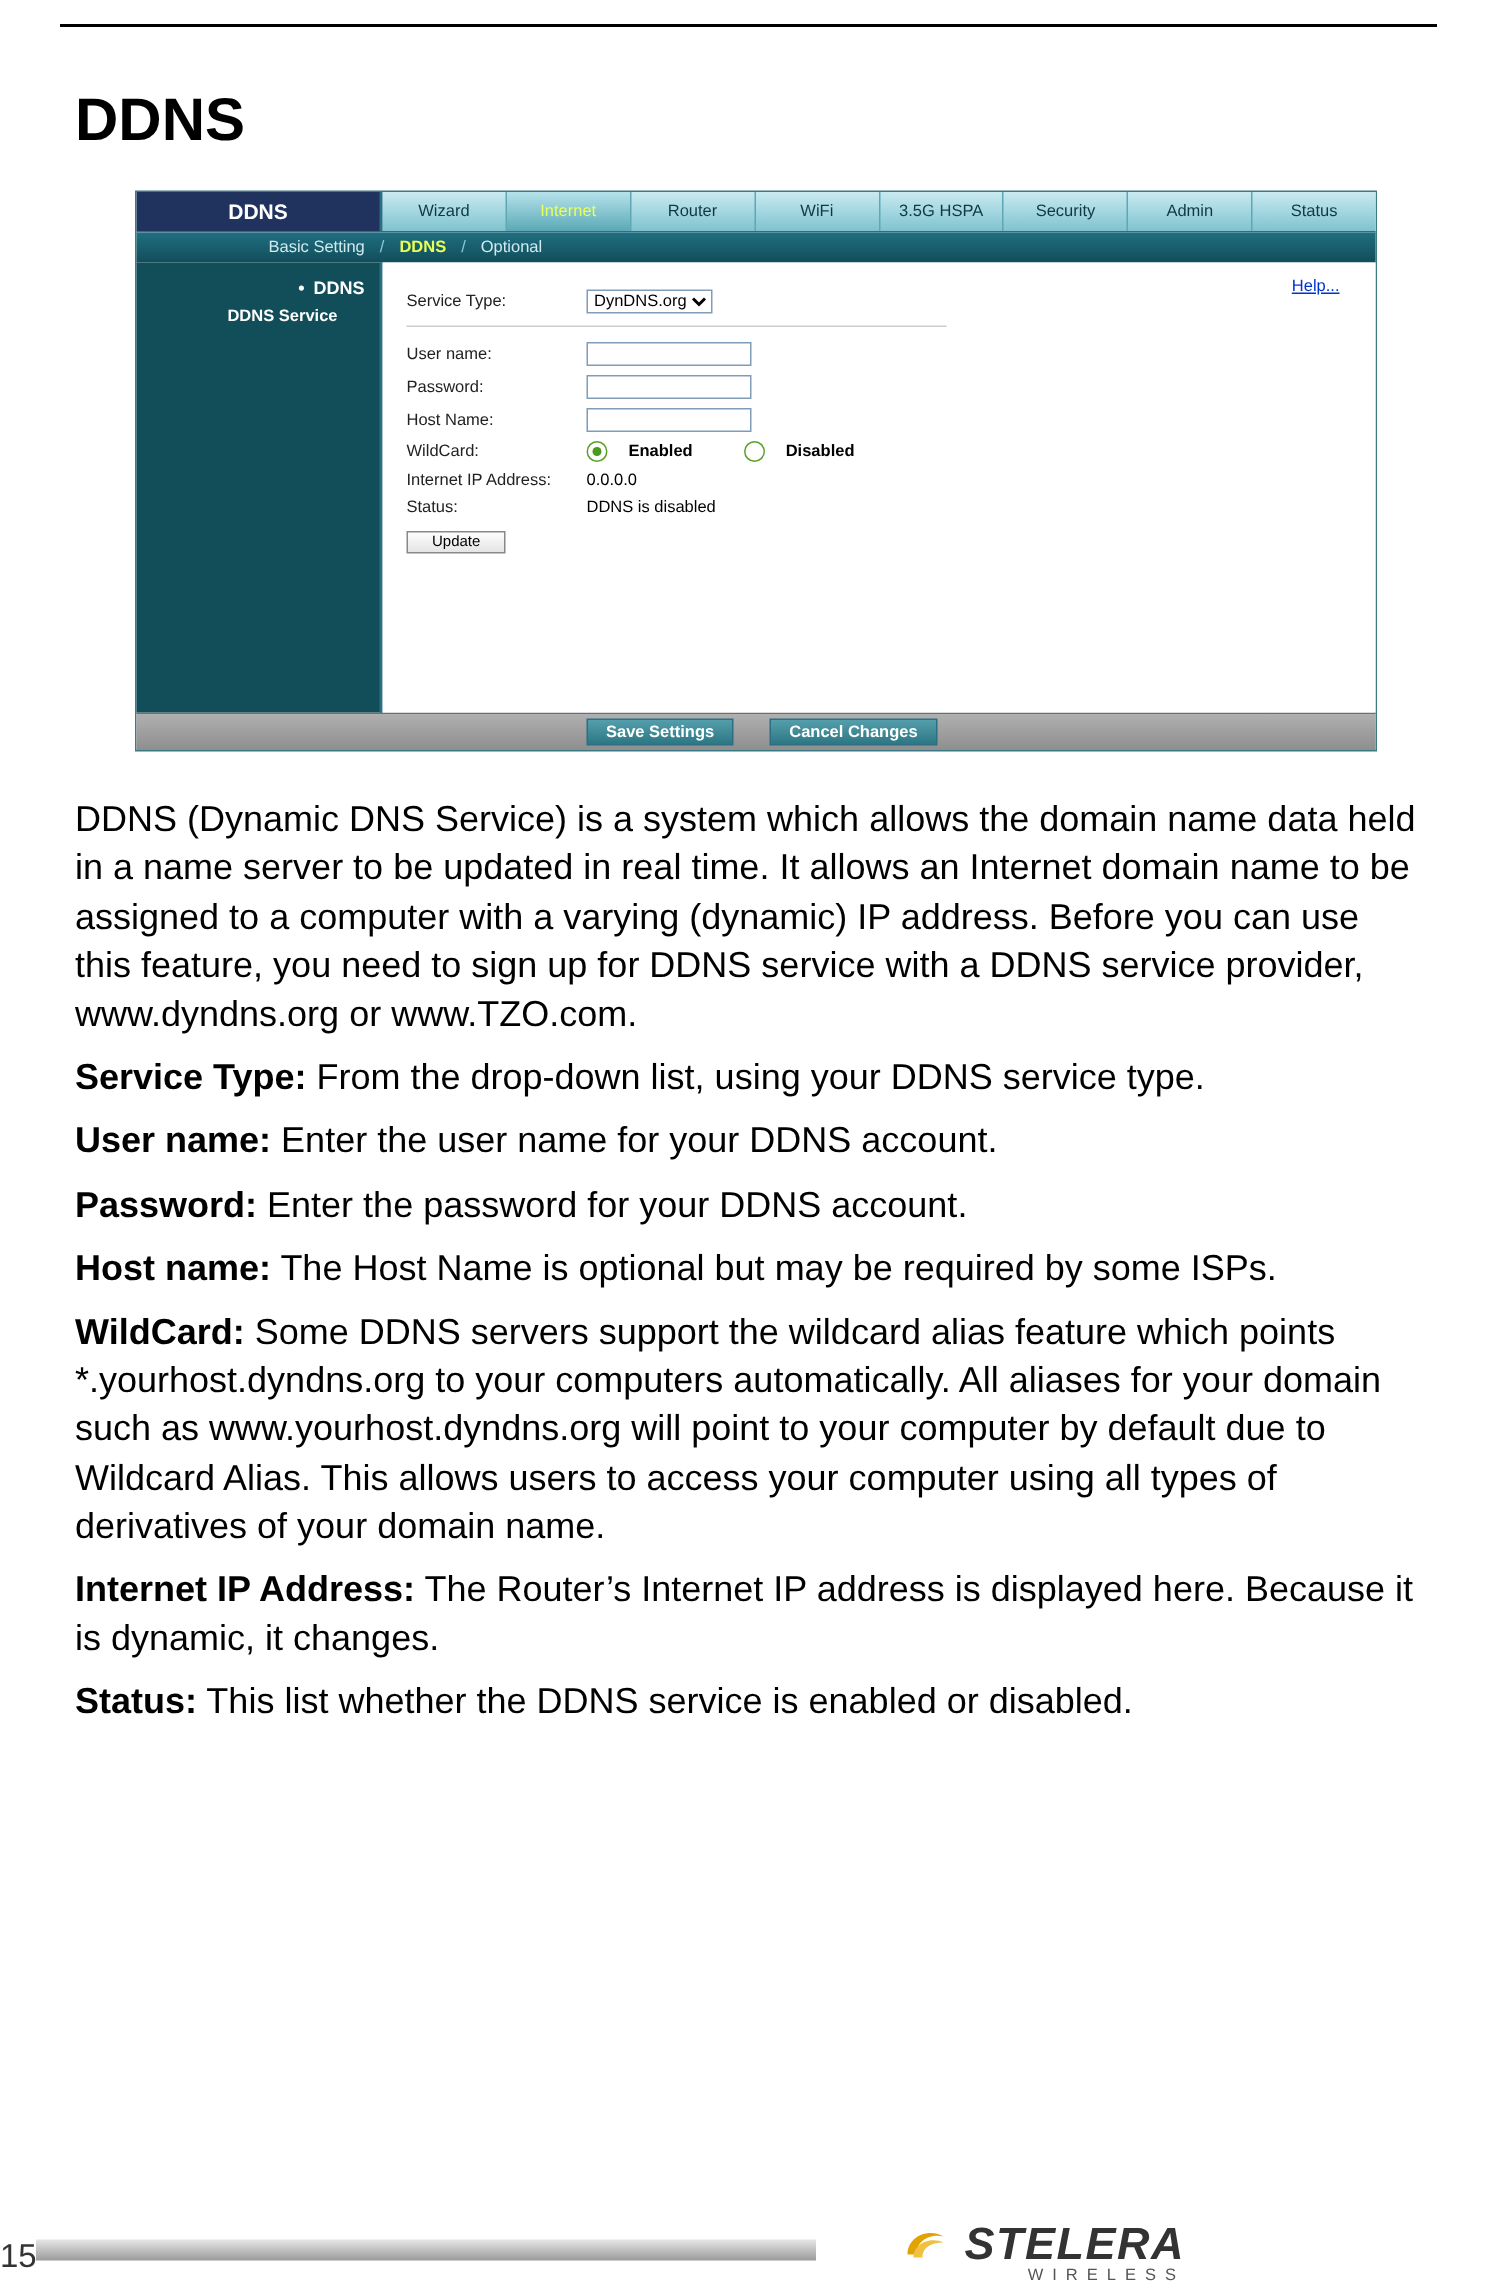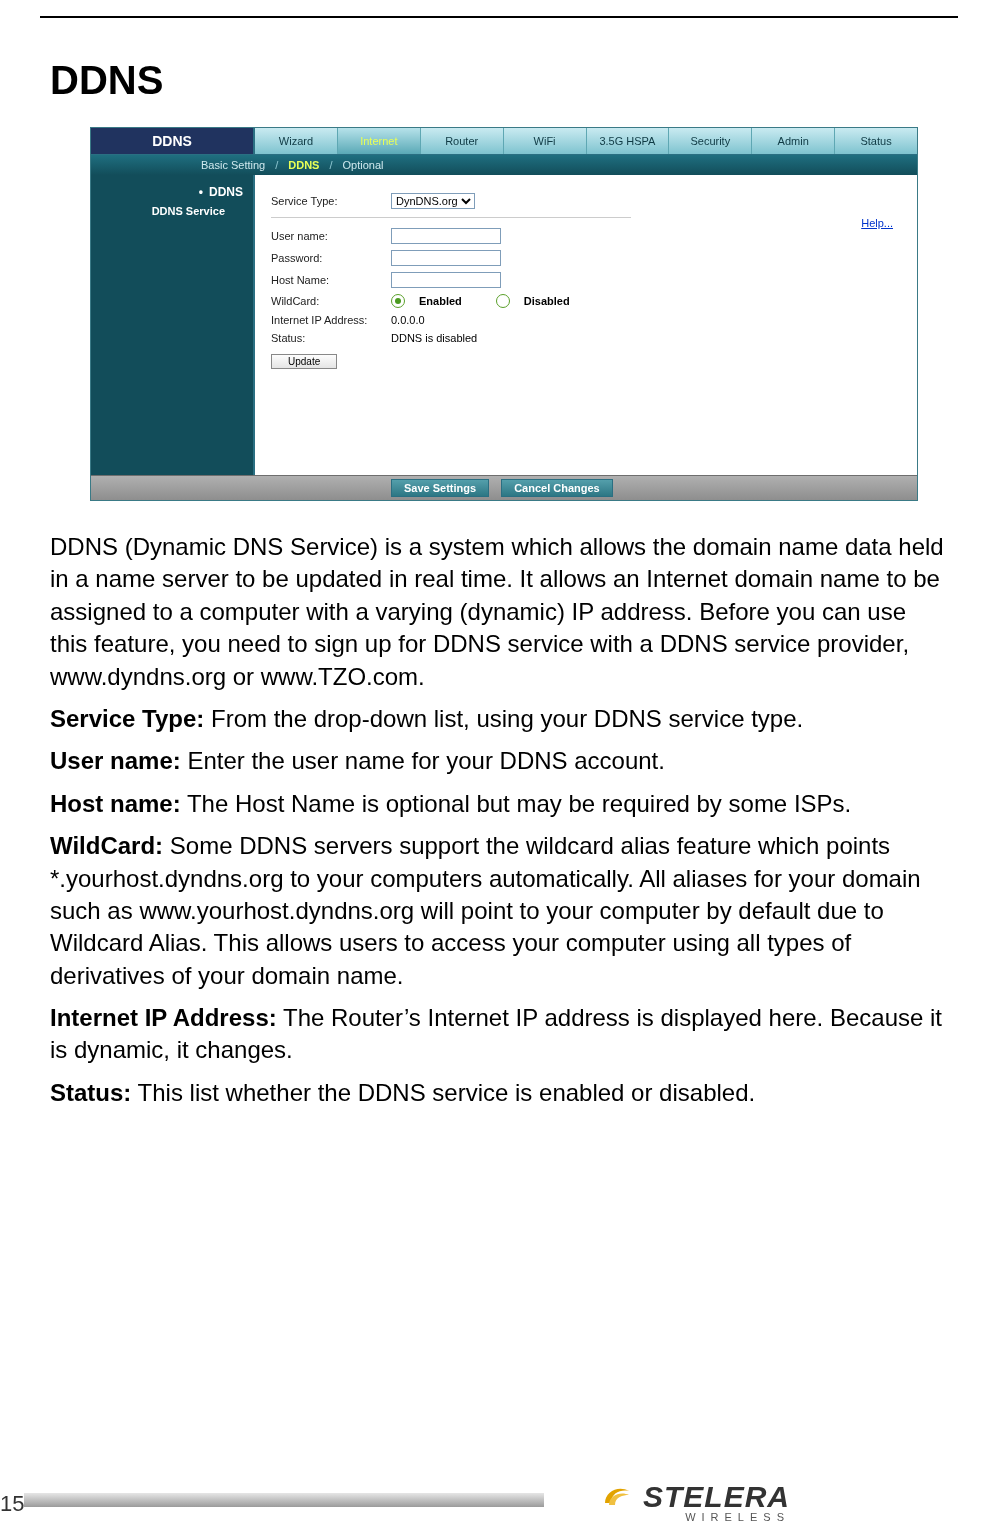--- a/index.html
+++ b/index.html
@@ -74,21 +74,21 @@
     color: #e9ff55;
     background: linear-gradient(#b6e2ea, #5aa9b6);
   }
   .ru-subbar {
     display: flex;
     height: 20px;
     background: linear-gradient(#1f6f80, #124d5a);
     color: #cfe9ee;
     font-size: 11px;
     align-items: center;
-    padding-left: 110px;
+    padding-left: 88px;
     border-top: 1px solid #2a6f82;
     gap: 10px;
   }
   .ru-subbar .sep { color: #8fc8d2; }
   .ru-subbar .sub-active { color: #e9ff55; font-weight: bold; }
   .ru-body {
     display: flex;
     min-height: 300px;
   }
   .ru-side {
@@ -122,21 +122,20 @@
     position: relative;
   }
   .ru-help {
     position: absolute;
     right: 24px;
     top: 10px;
     color: #0033cc;
     text-decoration: underline;
     font-size: 11px;
     cursor: pointer;
-    margin-top: 32px;
   }
   .form-row {
     display: flex;
     align-items: center;
     margin: 6px 0;
   }
   .form-row .lbl {
     width: 120px;
     font-size: 11px;
     color: #222;
@@ -187,21 +186,21 @@
     padding: 1px 16px;
     margin-top: 4px;
     cursor: pointer;
   }
   .ru-footer {
     height: 24px;
     background: linear-gradient(#b0b0b0, #8e8e8e);
     display: flex;
     align-items: center;
     padding-left: 300px;
-    gap: 12px;
+    gap: 24px;
     border-top: 1px solid #6e6e6e;
   }
   .ru-footer .fbtn {
     background: linear-gradient(#549fab, #2d7784);
     color: #fff;
     font-size: 11px;
     font-weight: bold;
     padding: 2px 12px;
     border: 1px solid #2a6f82;
     cursor: pointer;
@@ -347,20 +346,21 @@
     </div>
   </div>
 
   <div class="doc-body">
     <p>DDNS (Dynamic DNS Service) is a system which allows the domain name data held in a name server to be updated in real time. It allows an Internet domain name to be assigned to a computer with a varying (dynamic) IP address. Before you can use this feature, you need to sign up for DDNS service with a DDNS service provider, www.dyndns.org or www.TZO.com.</p>
 
     <p><span class="term">Service Type:</span><span> From the drop-down list, using your DDNS service type.</span></p>
 
     <p><span class="term">User name:</span><span> Enter the user name for your DDNS account.</span></p>
 
+    <p><span class="term">Password:</span><span> Enter the password for your DDNS account.</span></p>
 
     <p><span class="term">Host name:</span><span> The Host Name is optional but may be required by some ISPs.</span></p>
 
     <p><span class="term">WildCard:</span><span> Some DDNS servers support the wildcard alias feature which points *.yourhost.dyndns.org to your computers automatically. All aliases for your domain such as www.yourhost.dyndns.org will point to your computer by default due to Wildcard Alias. This allows users to access your computer using all types of derivatives of your domain name.</span></p>
 
     <p><span class="term">Internet IP Address:</span><span> The Router’s Internet IP address is displayed here. Because it is dynamic, it changes.</span></p>
 
     <p><span class="term">Status:</span><span> This list whether the DDNS service is enabled or disabled.</span></p>
   </div>
 

